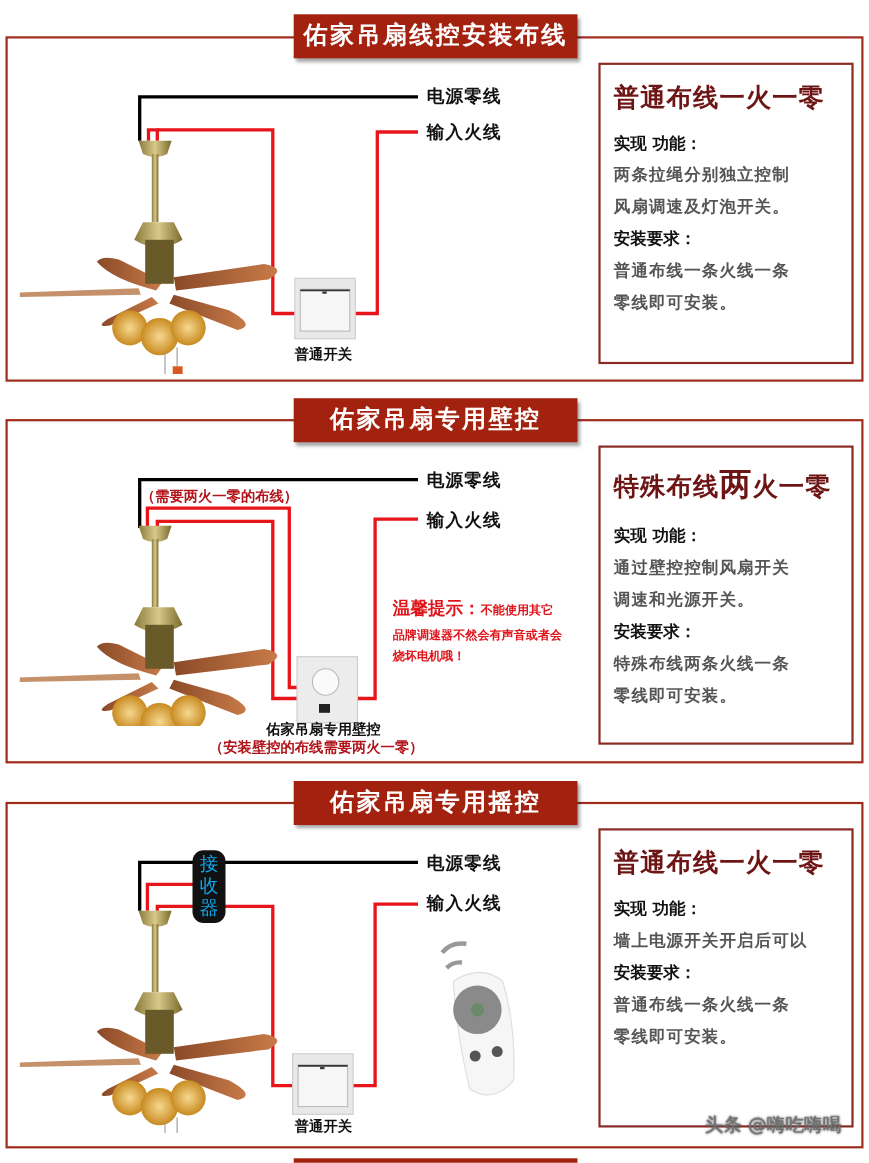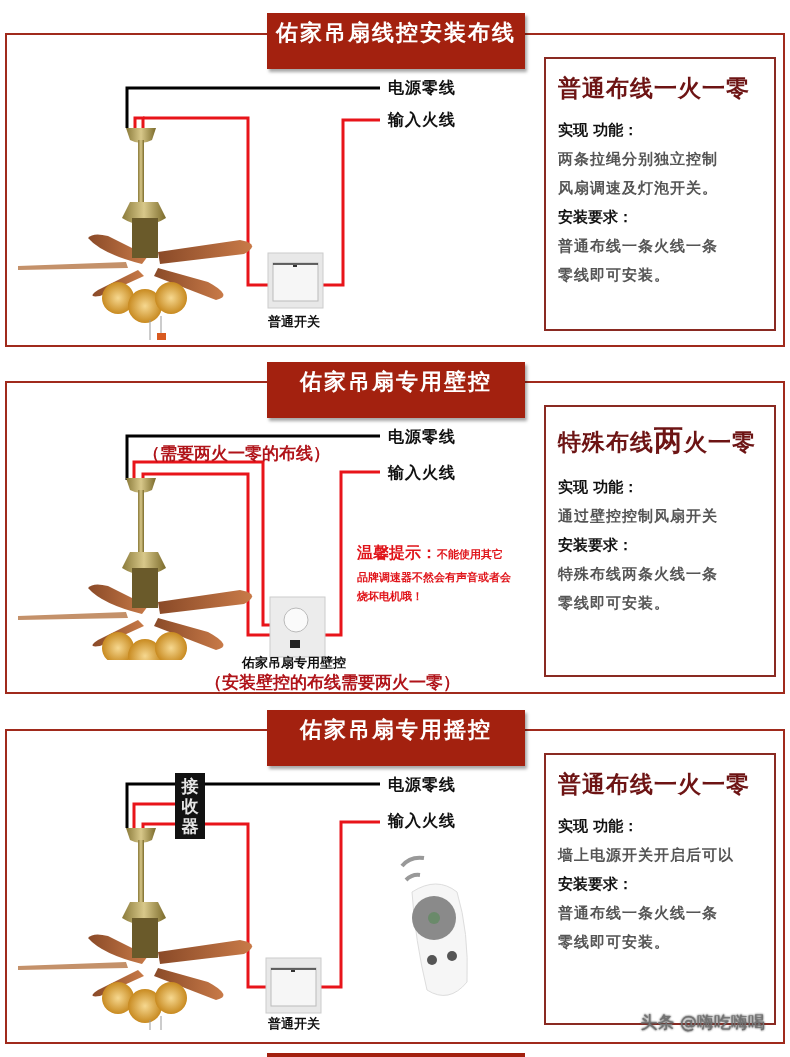--- a/index.html
+++ b/index.html
@@ -1,33 +1,33 @@
 <!DOCTYPE html>
 <html><head>
 <meta charset="utf-8">
 <style>
   * { box-sizing: border-box; margin: 0; padding: 0; }
   body { width: 790px; height: 1057px; background: #ffffff; position: relative; overflow: hidden;
          font-family: "DejaVu Sans", "Liberation Sans", sans-serif; }
   .section { position: absolute; left: 5px; width: 780px; border: 2px solid #a02a1c; background: #fff; }
   .banner { position: absolute; background: #a3210f; color: #fff; font-weight: bold; font-size: 22px;
-            letter-spacing: 2px; text-align: center; line-height: 40px; height: 56px;
+            letter-spacing: 2px; text-align: center; line-height: 40px; height: 40px;
             box-shadow: 2px 3px 3px rgba(0,0,0,0.35); }
   .info { position: absolute; border: 2px solid #8a2a22; background: #fff; padding: 14px 12px; }
   .info h2 { color: #6d1414; font-size: 23px; font-weight: bold; letter-spacing: 1px; margin-bottom: 12px; white-space: nowrap; }
   .info h2 .big { font-size: 29px; }
   .info .k { color: #111; font-weight: bold; font-size: 15px; line-height: 29px; }
   .info .v { color: #555; font-weight: bold; font-size: 15px; line-height: 29px; letter-spacing: 1px; }
   .wire-label { position: absolute; font-size: 16px; font-weight: bold; color: #111; letter-spacing: 1px; }
   .diagram { position: absolute; left: 0; width: 540px; }
   .switch-label { position: absolute; font-size: 13px; font-weight: bold; color: #111; }
   .red-note { position: absolute; color: #e0141a; font-weight: bold; }
-  .dark-red-note { position: absolute; color: #b0141a; font-weight: bold; font-size: 17px; margin-left: 15px; }
-  .receiver { position: absolute; background: #111; color: #e5e5e5; font-weight: bold; font-size: 17px;
-              width: 30px; text-align: center; line-height: 20px; padding: 3px 0; }
+  .dark-red-note { position: absolute; color: #b0141a; font-weight: bold; font-size: 13px; }
+  .receiver { position: absolute; background: #111; color: #0ea5e9; font-weight: normal; font-size: 17px;
+              width: 30px; text-align: center; line-height: 20px; padding: 3px 0; border-radius: 10px; }
   .watermark { position: absolute; right: 18px; bottom: 8px; color: #737373; font-size: 17px;
                text-shadow: 0 0 2px #555, 0 0 2px #555; }
 </style>
 </head>
 <body>
 
 <svg width="0" height="0" style="position:absolute">
   <defs>
     <linearGradient id="brass" x1="0" x2="1">
       <stop offset="0" stop-color="#8a7a3a"></stop>
@@ -96,20 +96,21 @@
 </svg>
 <div class="wire-label" style="left:388px; top:78px;">电源零线</div>
 <div class="wire-label" style="left:388px; top:110px;">输入火线</div>
 <div class="switch-label" style="left:268px; top:313px;">普通开关</div>
 
 <div class="section" style="top:381px; height:313px;">
   <div class="info" style="left:537px; top:22px; width:232px; height:272px;">
     <h2><span>特殊布线</span><span class="big">两</span><span>火一零</span></h2>
     <div class="k">实现 功能：</div>
     <div class="v">通过壁控控制风扇开关</div>
+    <div class="v">调速和光源开关。</div>
     <div class="k">安装要求：</div>
     <div class="v">特殊布线两条火线一条</div>
     <div class="v">零线即可安装。</div>
   </div>
 </div>
 <div class="banner" style="left:267px; top:362px; width:258px;">佑家吊扇专用壁控</div>
 <svg class="diagram" style="top:420px; height:240px;" width="540" height="240">
   <polyline points="127,60 127,16 380,16" fill="none" stroke="#000" stroke-width="3"></polyline>
   <polyline points="134,60 134,42 263,42 263,205 272,205" fill="none" stroke="#e8141a" stroke-width="3"></polyline>
   <polyline points="143,60 143,54 248,54 248,215 272,215" fill="none" stroke="#e8141a" stroke-width="3"></polyline>

